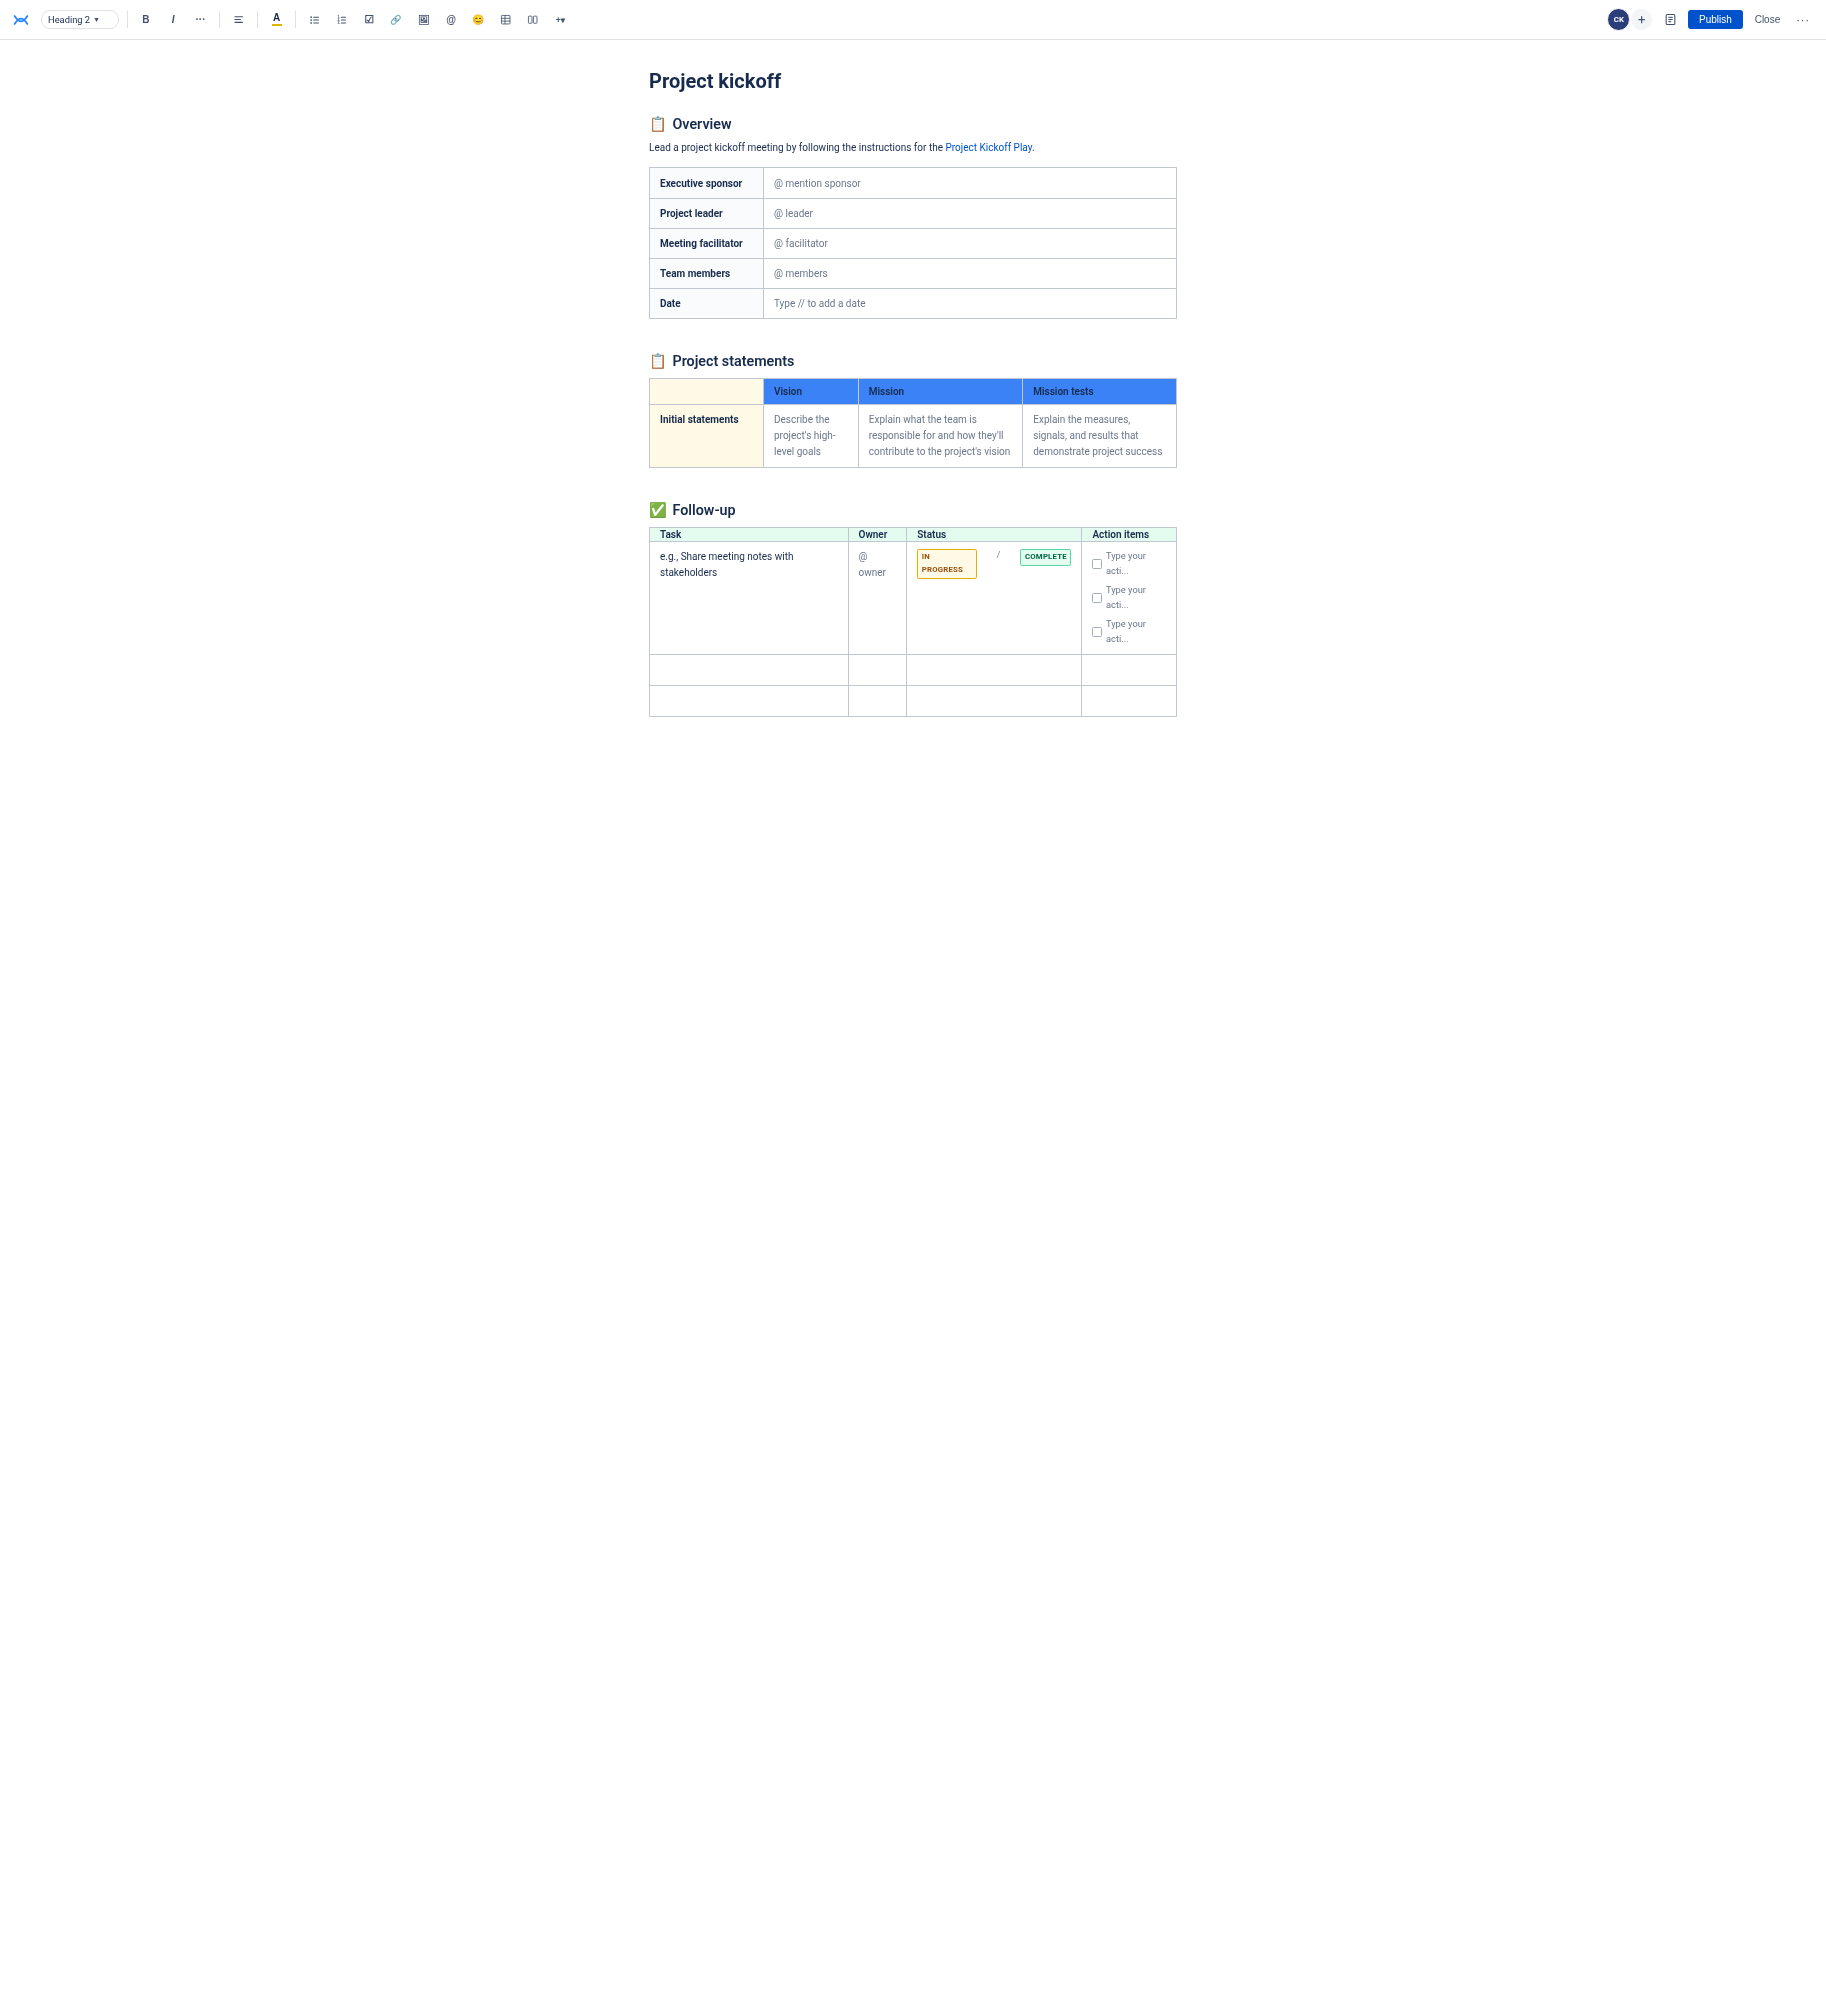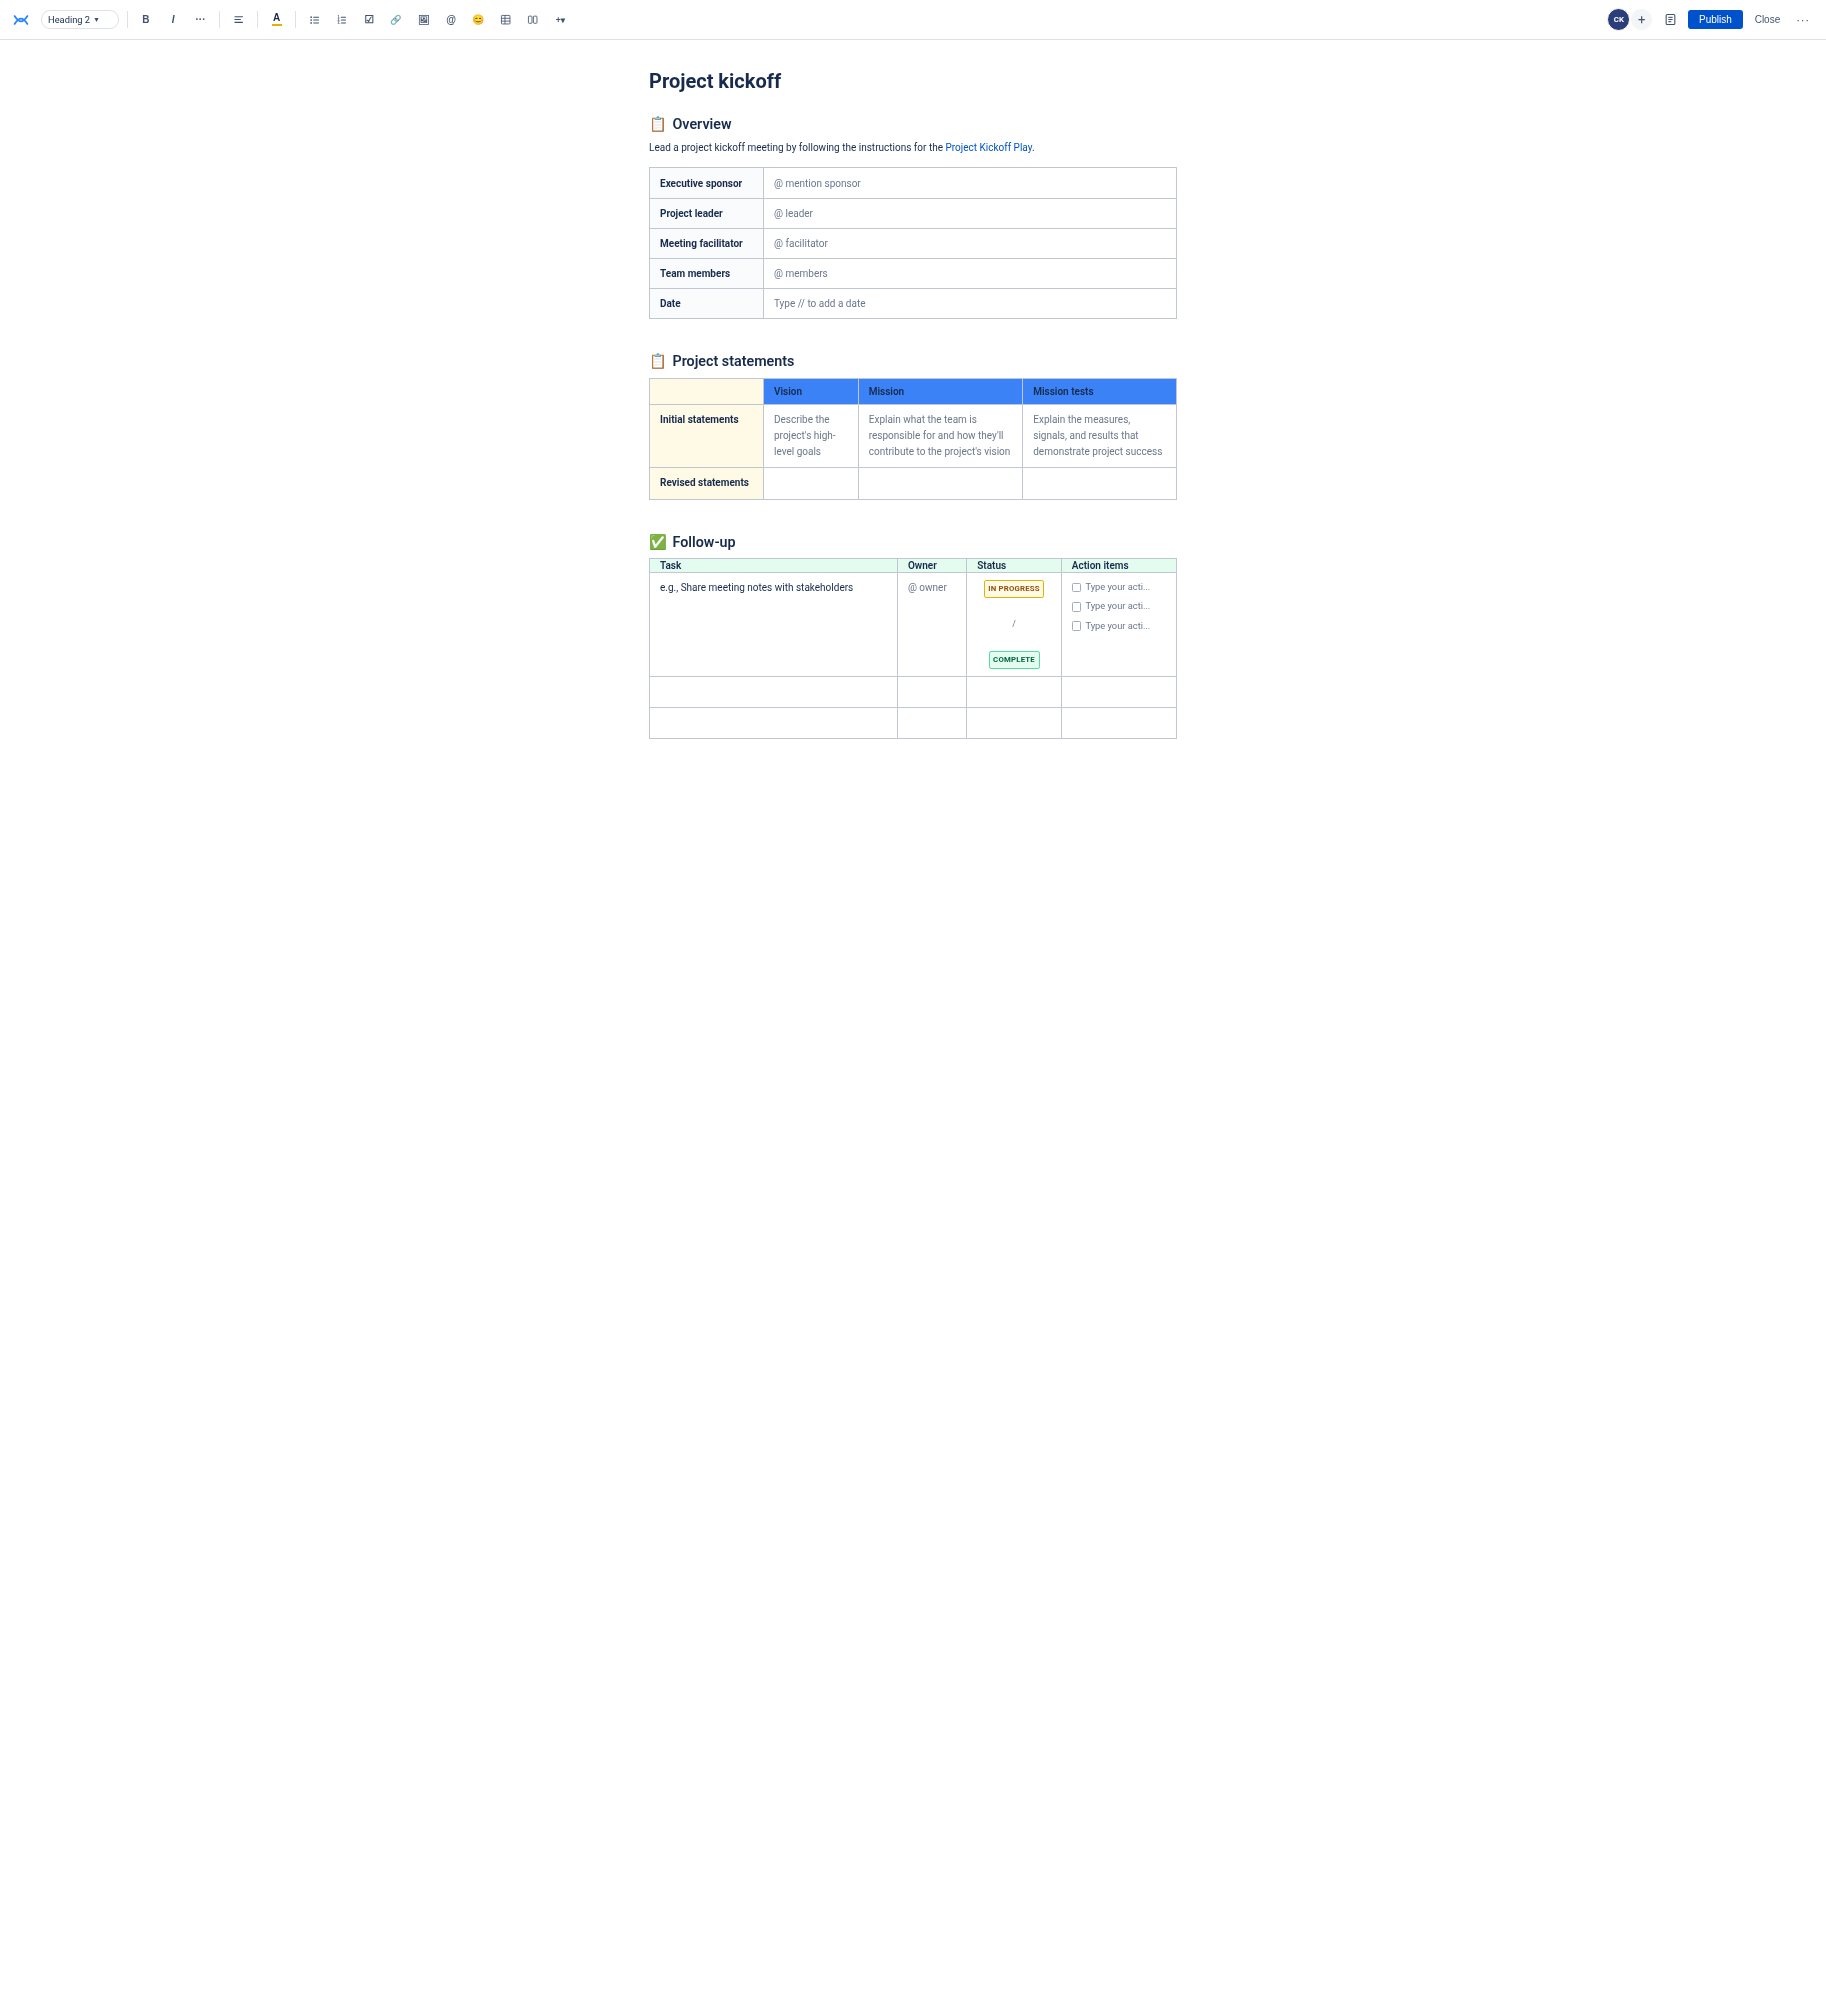--- a/index.html
+++ b/index.html
@@ -219,21 +219,21 @@
       border: 0.7px solid #c1c7d0;
       padding: 7.1px 10px;
       vertical-align: top;
       font-size: 10px;
       color: #172b4d;
       line-height: 1.6;
     }
     .followup-table td.task-cell { color: #172b4d; }
     .followup-table td.owner-cell { color: #6b778c; }
 
-    .status-badges { display: flex; align-items: center; gap: 20px; flex-direction: column; }
+    .status-badges { display: flex; align-items: flex-start; gap: 20px; }
     .badge-inprogress {
       background: #fffae6;
       color: #974f0c;
       border: 0.7px solid #e2b203;
       border-radius: 2.1px;
       font-size: 7.8px;
       font-weight: 700;
       padding: 1.4px 3.6px;
       letter-spacing: 0.2px;
     }
@@ -432,26 +432,20 @@
           <th>Mission tests</th>
         </tr>
       </thead>
       <tbody id="statements-tbody">
           <tr>
     <td class="row-label">Initial statements</td>
     <td class="desc-cell" style="min-height:57px;">Describe the project's high-level goals</td>
     <td class="desc-cell">Explain what the team is responsible for and how they'll contribute to the project's vision</td>
     <td class="desc-cell">Explain the measures, signals, and results that demonstrate project success</td>
   </tr>
-          <tr>
-    <td class="row-label">Revised statements</td>
-    <td class="" style="min-height:57px;"></td>
-    <td class=""></td>
-    <td class=""></td>
-  </tr>
         </tbody>
     </table>
   </div>
 
   <div class="section-block">
     <h2 class="section-heading">
       <span class="section-icon">✅</span>
       <span>Follow-up</span>
     </h2>
 

